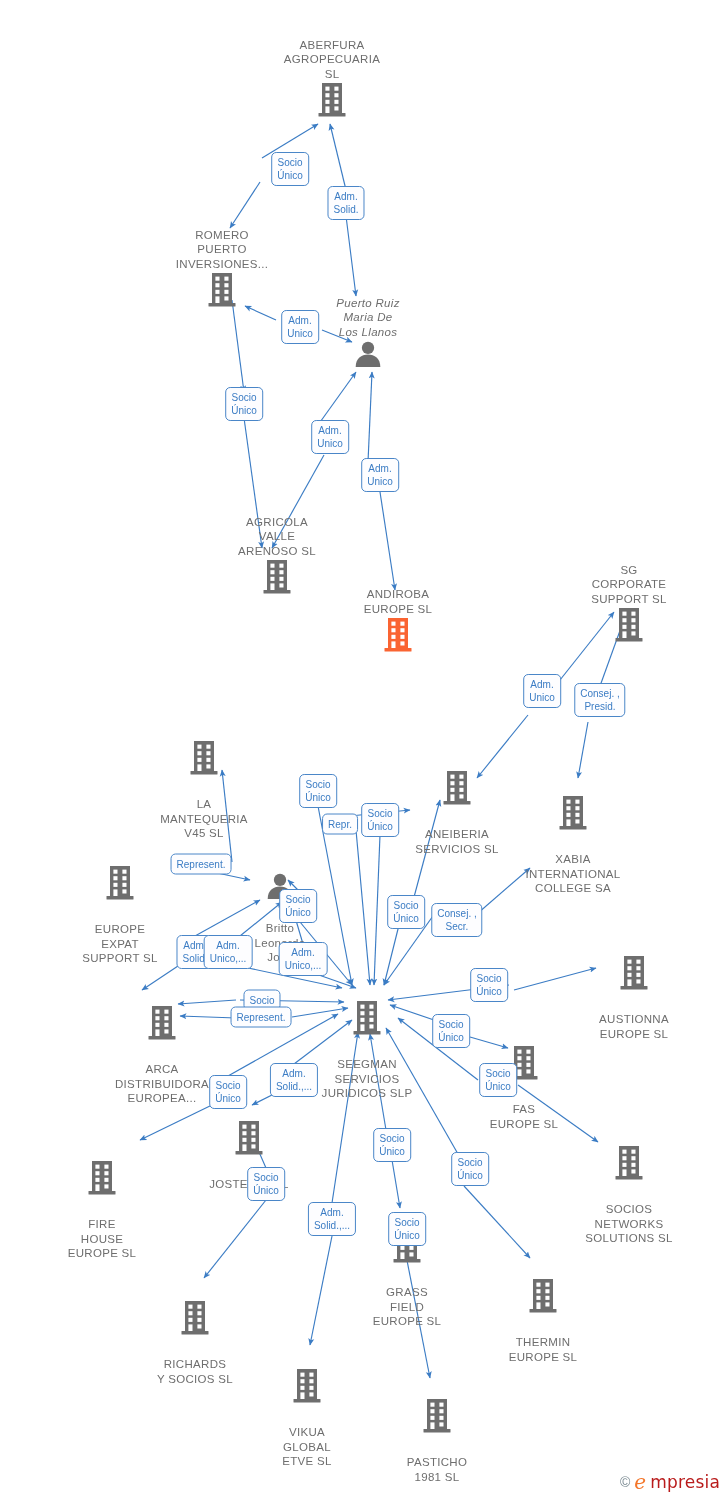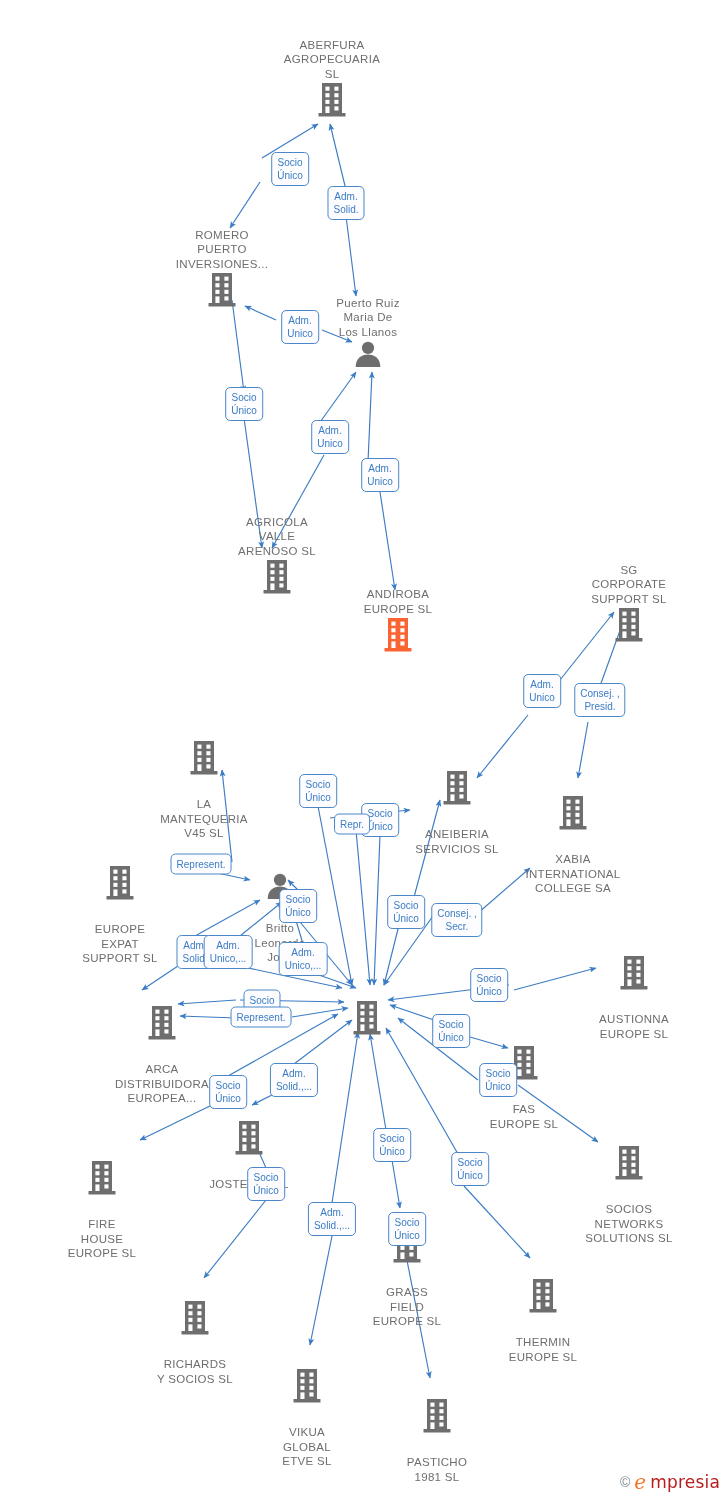--- a/index.html
+++ b/index.html
@@ -149,21 +149,21 @@
               <rect x="17.4" y="4.6" width="4.1" height="4.1"></rect>
               <rect x="8.4" y="11.2" width="4.1" height="4.1"></rect>
               <rect x="17.4" y="11.2" width="4.1" height="4.1"></rect>
               <rect x="8.4" y="17.8" width="4.1" height="4.1"></rect>
               <rect x="17.4" y="17.8" width="4.1" height="4.1"></rect>
               <rect x="8.4" y="24.4" width="4.1" height="6.6"></rect>
               <rect x="17.4" y="24.4" width="4.1" height="4.1"></rect>
             </g>
           </svg></span>
       </div>
-      <div class="node label-above" style="left: 368px; top: 295.5px;">
+      <div class="node label-above" style="left: 368px; top: 295.5px; font-style: italic;">
         <div class="nlabel">Puerto Ruiz
 Maria De
 Los Llanos</div>
         <span class="nicon"><svg width="28" height="28" viewBox="0 0 30 30" xmlns="http://www.w3.org/2000/svg">
             <circle cx="15" cy="8.4" r="6.6" fill="#6e6e6e"></circle>
             <path d="M1.8 29 C1.8 19.6 8 15.6 15 15.6 C22 15.6 28.2 19.6 28.2 29 Z" fill="#6e6e6e"></path>
           </svg></span>
       </div>
       <div class="node label-above" style="left: 277px; top: 514.5px;">
         <div class="nlabel">AGRICOLA
@@ -313,20 +313,23 @@
               <rect x="8.4" y="4.6" width="4.1" height="4.1"></rect>
               <rect x="17.4" y="4.6" width="4.1" height="4.1"></rect>
               <rect x="8.4" y="11.2" width="4.1" height="4.1"></rect>
               <rect x="17.4" y="11.2" width="4.1" height="4.1"></rect>
               <rect x="8.4" y="17.8" width="4.1" height="4.1"></rect>
               <rect x="17.4" y="17.8" width="4.1" height="4.1"></rect>
               <rect x="8.4" y="24.4" width="4.1" height="6.6"></rect>
               <rect x="17.4" y="24.4" width="4.1" height="4.1"></rect>
             </g>
           </svg></span>
+        <div class="nlabel">SEEGMAN
+SERVICIOS
+JURIDICOS  SLP</div>
       </div>
       <div class="node label-below" style="left: 634px; top: 955px;">
         <span class="nicon"><svg width="30" height="36" viewBox="0 0 30 36" xmlns="http://www.w3.org/2000/svg">
             <rect x="5" y="1" width="20" height="30" fill="#6e6e6e"></rect>
             <rect x="1.5" y="31" width="27" height="3.6" rx="0.6" fill="#6e6e6e"></rect>
             <g fill="#ffffff">
               <rect x="8.4" y="4.6" width="4.1" height="4.1"></rect>
               <rect x="17.4" y="4.6" width="4.1" height="4.1"></rect>
               <rect x="8.4" y="11.2" width="4.1" height="4.1"></rect>
               <rect x="17.4" y="11.2" width="4.1" height="4.1"></rect>
@@ -538,21 +541,21 @@
       <div class="rel" style="left: 380px; top: 475px;">Adm.
 Unico</div>
       <div class="rel" style="left: 542px; top: 691px;">Adm.
 Unico</div>
       <div class="rel" style="left: 600px; top: 700px;">Consej. ,
 Presid.</div>
       <div class="rel" style="left: 318px; top: 791px;">Socio
 Único</div>
       <div class="rel" style="left: 380px; top: 820px;">Socio
 Único</div>
-      <div class="rel" style="left: 352px; top: 824px;">Repr.</div>
+      <div class="rel" style="left: 340px; top: 824px;">Repr.</div>
       <div class="rel" style="left: 201px; top: 864px;">Represent.</div>
       <div class="rel" style="left: 298px; top: 906px;">Socio
 Único</div>
       <div class="rel" style="left: 195px; top: 952px;">Adm.
 Solid.</div>
       <div class="rel" style="left: 228px; top: 952px;">Adm.
 Unico,...</div>
       <div class="rel" style="left: 303px; top: 959px;">Adm.
 Unico,...</div>
       <div class="rel" style="left: 406px; top: 912px;">Socio

